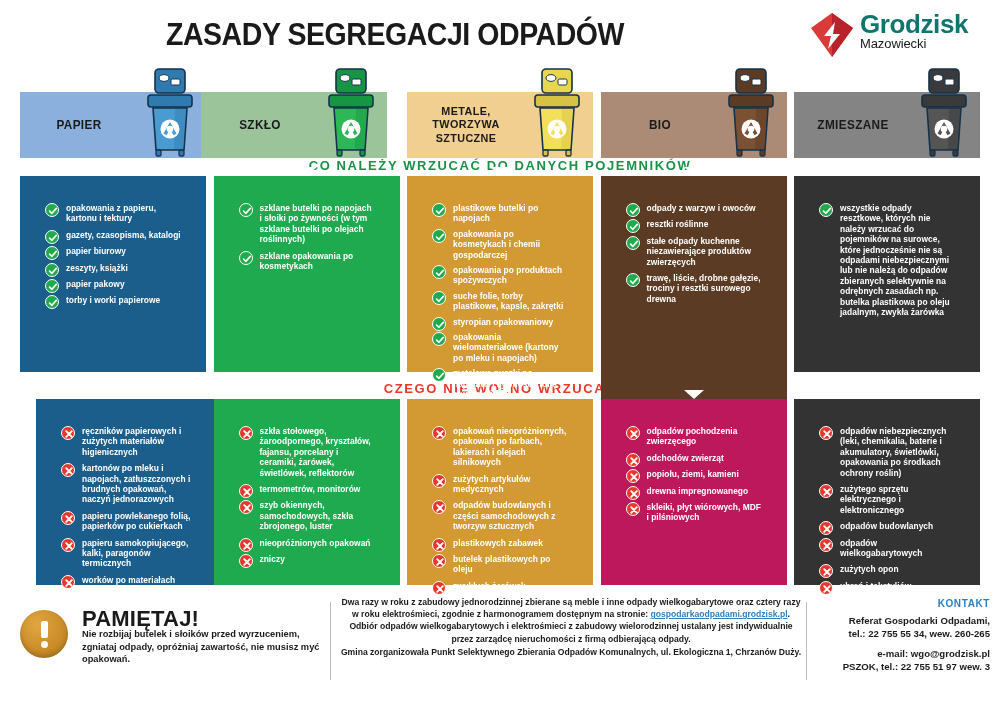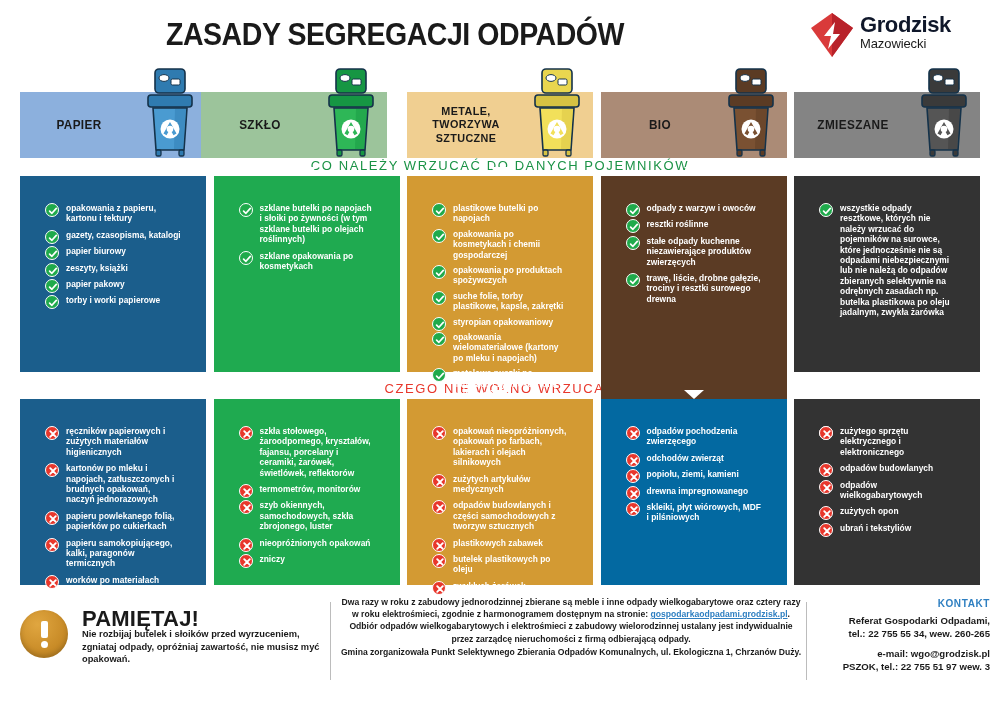--- a/index.html
+++ b/index.html
@@ -16,21 +16,21 @@
   .main-title{
     position:absolute;left:0;top:17px;width:790px;text-align:center;
     font-size:31px;font-weight:bold;letter-spacing:-0.5px;
     font-family:"Liberation Sans", sans-serif;
     transform:scaleX(0.92);transform-origin:center;
     color:#1a1a1a;
   }
   .logo{position:absolute;left:810px;top:12px;width:185px;height:52px;}
   .logo-mark{position:absolute;left:0;top:0;width:44px;height:46px;}
   .logo-text{position:absolute;left:50px;top:1px;}
-  .logo-name{font-size:22px;font-weight:bold;letter-spacing:-0.4px;line-height:23px;color:#0f172a;}
+  .logo-name{font-size:26px;font-weight:bold;letter-spacing:-0.4px;line-height:23px;color:#0f766e;}
   .logo-sub{font-size:13px;letter-spacing:-0.1px;line-height:15px;color:#1a1a1a;}
 
   
   .cols{position:absolute;left:20px;top:92px;width:960px;}
   .colwrap{position:absolute;top:0;width:186px;}
   .cat-head{
     position:relative;height:66px;border-radius:0;
     display:flex;align-items:center;
   }
   .cat-label{
@@ -38,21 +38,21 @@
     font-size:12.5px;font-weight:bold;letter-spacing:0.4px;
     line-height:14px;color:#1a1a1a;
     transform:scaleX(0.94);
   }
   .cat-label.two{font-size:11.5px;line-height:13.5px;}
   .bin{position:absolute;right:8px;bottom:-2px;width:56px;height:96px;}
 
   
   .banner{
     position:absolute;left:0;width:1000px;text-align:center;
-    font-size:13px;font-weight:normal;letter-spacing:1.6px;
+    font-size:13px;font-weight:bold;letter-spacing:1.6px;
   }
   .banner-yes{top:158px;color:#1a9245;}
   .banner-no{top:381px;color:#e8372c;}
 
   
   .panel{
     position:absolute;box-sizing:border-box;
     padding:11px 9px 10px 9px;
   }
   .panel .arrow{
@@ -411,21 +411,21 @@
               <span class="badge ok">
                 <svg width="14" height="14" viewBox="0 0 14 14">
                   <path d="M3.6 7.1 L5.9 9.3 L10.3 4.4" stroke="#ffffff" stroke-width="1.7" fill="none" stroke-linecap="round" stroke-linejoin="round"></path>
                 </svg>
               </span>
             </span><span>wszystkie odpady resztkowe, których nie należy wrzucać do pojemników na surowce, które jednocześnie nie są odpadami niebezpiecznymi lub nie należą do odpadów zbieranych selektywnie na odrębnych zasadach np. butelka plastikowa po oleju jadalnym, zwykła żarówka</span></li>
         </ul>
       </div>
     </div>
   <div id="panels-no">
-      <div class="panel" style="left: 20px; top: 399px; width: 186px; height: 186px; background: rgb(27, 94, 140);">
+      <div class="panel" style="left: 36px; top: 399px; width: 186px; height: 186px; background: rgb(27, 94, 140);">
         <span class="arrow"></span>
         <ul>
           <li><span class="ic">
               <span class="badge no">
                 <svg width="14" height="14" viewBox="0 0 14 14">
                   <path d="M4.2 4.2 L9.8 9.8 M9.8 4.2 L4.2 9.8" stroke="#ffffff" stroke-width="1.9" stroke-linecap="round"></path>
                 </svg>
               </span>
             </span><span>ręczników papierowych i zużytych materiałów higienicznych</span></li>
           <li><span class="ic">
@@ -538,21 +538,21 @@
             </span><span>butelek plastikowych po oleju</span></li>
           <li><span class="ic">
               <span class="badge no">
                 <svg width="14" height="14" viewBox="0 0 14 14">
                   <path d="M4.2 4.2 L9.8 9.8 M9.8 4.2 L4.2 9.8" stroke="#ffffff" stroke-width="1.9" stroke-linecap="round"></path>
                 </svg>
               </span>
             </span><span>zwykłych żarówek</span></li>
         </ul>
       </div>
-      <div class="panel" style="left: 600.5px; top: 399px; width: 186px; height: 186px; background: #0369a1;">
+      <div class="panel" style="left: 600.5px; top: 399px; width: 186px; height: 186px; background: #be185d;">
         <span class="arrow"></span>
         <ul>
           <li><span class="ic">
               <span class="badge no">
                 <svg width="14" height="14" viewBox="0 0 14 14">
                   <path d="M4.2 4.2 L9.8 9.8 M9.8 4.2 L4.2 9.8" stroke="#ffffff" stroke-width="1.9" stroke-linecap="round"></path>
                 </svg>
               </span>
             </span><span>odpadów pochodzenia zwierzęcego</span></li>
           <li><span class="ic">
@@ -587,21 +587,21 @@
       </div>
       <div class="panel" style="left: 794px; top: 399px; width: 186px; height: 186px; background: rgb(51, 51, 51);">
         <span class="arrow"></span>
         <ul>
           <li><span class="ic">
               <span class="badge no">
                 <svg width="14" height="14" viewBox="0 0 14 14">
                   <path d="M4.2 4.2 L9.8 9.8 M9.8 4.2 L4.2 9.8" stroke="#ffffff" stroke-width="1.9" stroke-linecap="round"></path>
                 </svg>
               </span>
-            </span></li>
+            </span><span>odpadów niebezpiecznych (leki, chemikalia, baterie i akumulatory, świetlówki, opakowania po środkach ochrony roślin)</span></li>
           <li><span class="ic">
               <span class="badge no">
                 <svg width="14" height="14" viewBox="0 0 14 14">
                   <path d="M4.2 4.2 L9.8 9.8 M9.8 4.2 L4.2 9.8" stroke="#ffffff" stroke-width="1.9" stroke-linecap="round"></path>
                 </svg>
               </span>
             </span><span>zużytego sprzętu elektrycznego i elektronicznego</span></li>
           <li><span class="ic">
               <span class="badge no">
                 <svg width="14" height="14" viewBox="0 0 14 14">

